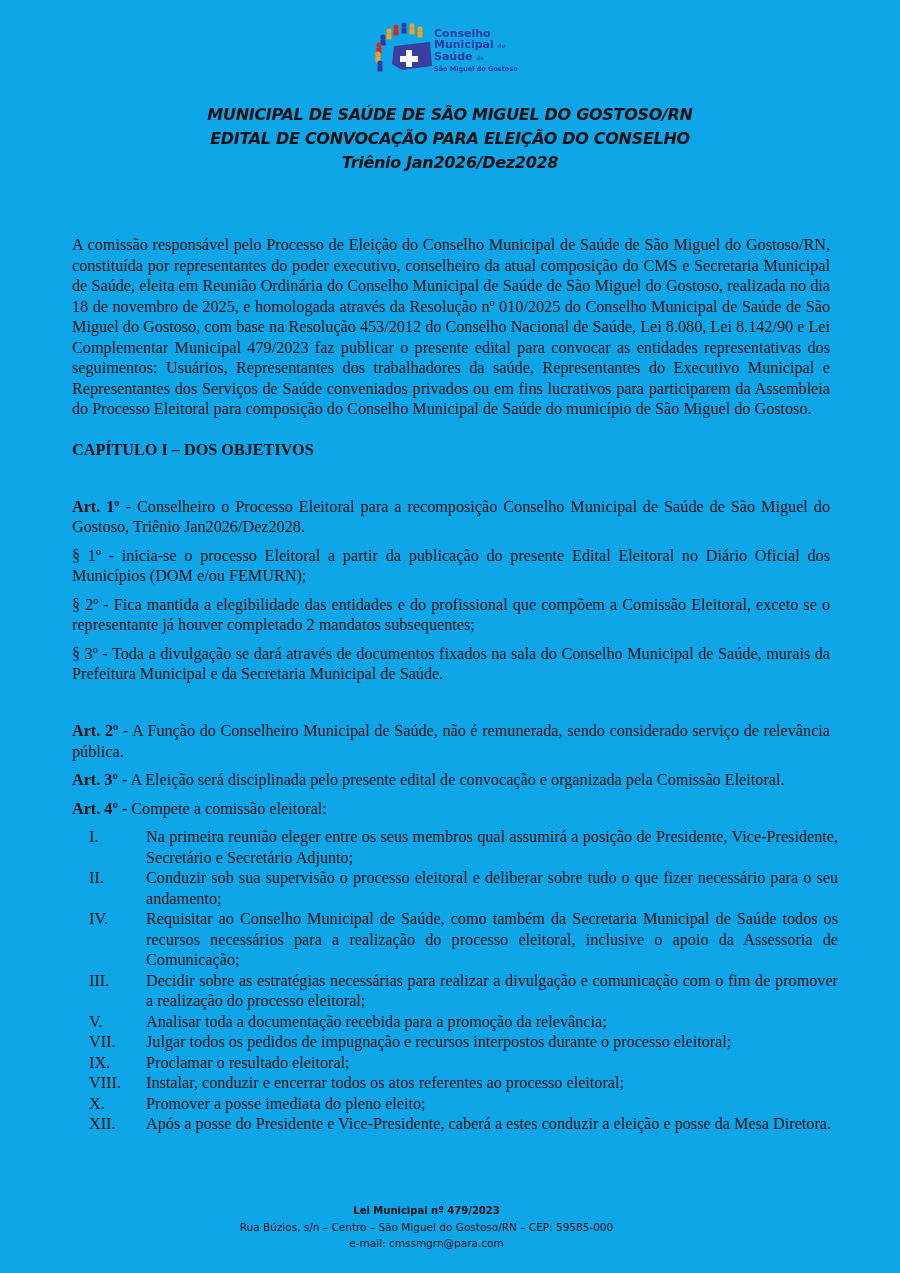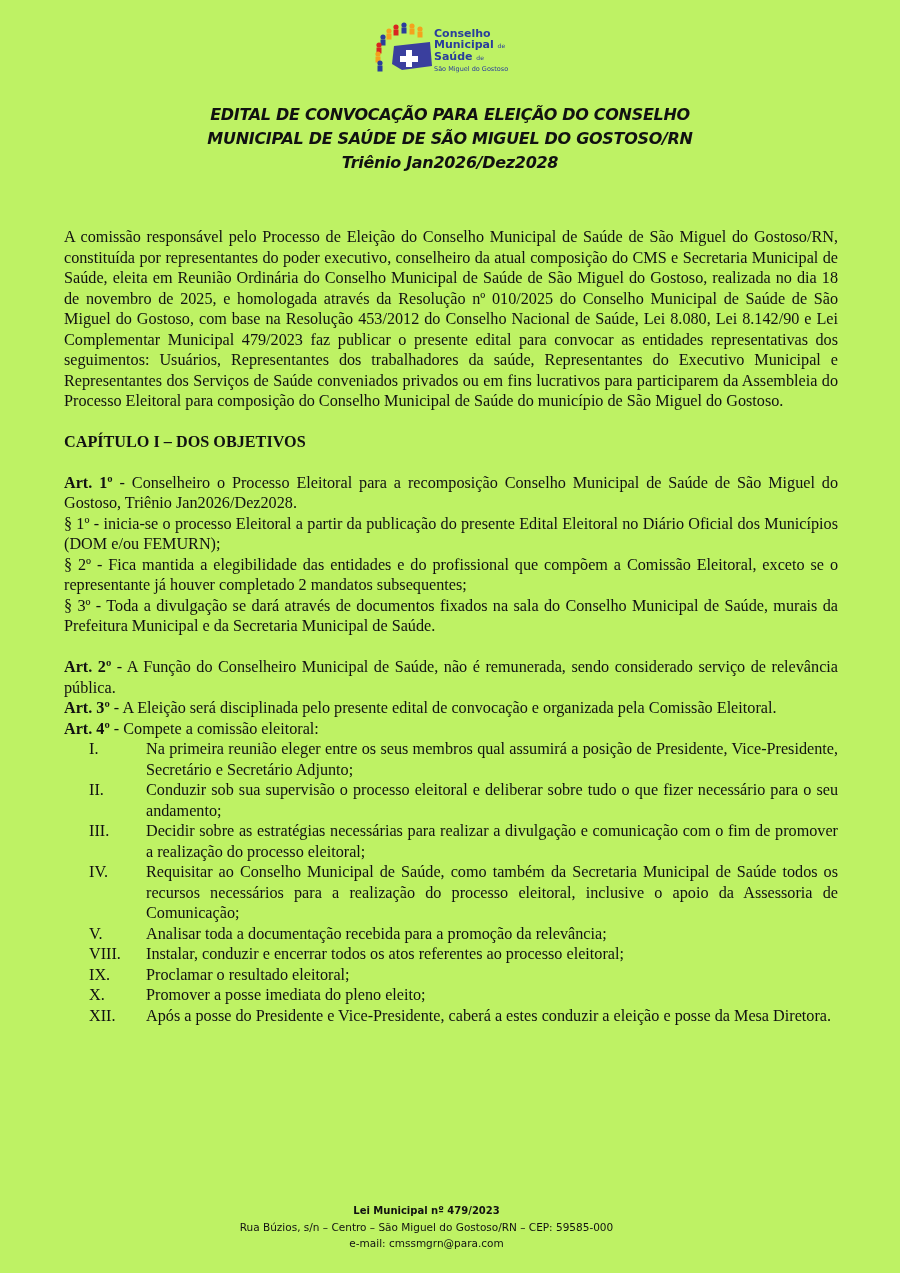--- a/index.html
+++ b/index.html
@@ -1,36 +1,36 @@
 <!DOCTYPE html>
 <html><head>
 <meta charset="utf-8">
 <style>
   html, body { margin: 0; padding: 0; background: #ffffff; }
   body { width: 900px; height: 1273px; position: relative; overflow: hidden; color: #111; }
-  .page { position: absolute; left: 0; top: 0; width: 900px; height: 1273px; background: #bef264; }
+  .page { position: absolute; left: 0; top: 0; width: 900px; height: 1273px; background: #0ea5e9; }
 
   
   .logo { position: absolute; left: 372px; top: 20px; width: 160px; height: 62px; }
   .logo svg { position: absolute; left: 0; top: 0; }
   .logo-text { position: absolute; left: 62px; top: 8px; font-family: "DejaVu Sans", sans-serif; font-weight: bold; color: #2a3d9c; line-height: 11px; }
   .logo-text .l { font-size: 11px; display: block; }
   .logo-text .l small { font-size: 6px; font-weight: normal; }
-  .logo-text .sub { font-size: 6.5px; font-weight: normal; display: block; margin-top: 1px; color: #2a3d9c; }
+  .logo-text .sub { font-size: 6.5px; font-weight: bold; display: block; margin-top: 1px; color: #2a3d9c; }
 
   
   .title { position: absolute; left: 0; top: 103px; width: 900px; text-align: center;
            font-family: "DejaVu Sans", sans-serif; font-weight: bold; font-style: italic;
            font-size: 16px; line-height: 24px; letter-spacing: -0.3px; color: #111; }
   .title div { display: block; }
 
   
   .body { position: absolute; left: 64px; top: 227px; width: 774px;
           font-family: "Liberation Serif", serif; font-size: 16.2px; line-height: 20.5px; color: #111; }
-  .body p { margin: 0; text-align: justify; font-family: Liberation Serif, serif; }
+  .body p { margin: 8px; text-align: justify; font-family: Liberation Serif, serif; }
   .body .intro { text-align: justify; }
   .body .chapter { font-weight: bold; margin-top: 20px; }
   .body .gap { height: 20.5px; }
   .body b { font-weight: bold; }
   .list { margin: 0; padding: 0; list-style: none; }
   .list li { position: relative; padding-left: 82px; text-align: justify; }
   .list li .num { position: absolute; left: 25px; top: 0; }
 
   
   .footer { position: absolute; left: 0; top: 1203px; width: 853px; text-align: center;
@@ -75,22 +75,22 @@
     </svg>
     <div class="logo-text">
       <span class="l"><span>Conselho</span></span>
       <span class="l"><span>Municipal</span> <small>de</small></span>
       <span class="l"><span>Saúde</span> <small>de</small></span>
       <span class="sub">São Miguel do Gostoso</span>
     </div>
   </div>
 
   <div class="title">
+    <div>MUNICIPAL DE SAÚDE DE SÃO MIGUEL DO GOSTOSO/RN</div>
     <div>EDITAL DE CONVOCAÇÃO PARA ELEIÇÃO DO CONSELHO</div>
-    <div>MUNICIPAL DE SAÚDE DE SÃO MIGUEL DO GOSTOSO/RN</div>
     <div>Triênio Jan2026/Dez2028</div>
   </div>
 
   <div class="body">
     <p class="intro">A comissão responsável pelo Processo de Eleição do Conselho Municipal de Saúde de São Miguel do Gostoso/RN, constituída por representantes do poder executivo, conselheiro da atual composição do CMS e Secretaria Municipal de Saúde, eleita em Reunião Ordinária do Conselho Municipal de Saúde de São Miguel do Gostoso, realizada no dia 18 de novembro de 2025, e homologada através da Resolução nº 010/2025 do Conselho Municipal de Saúde de São Miguel do Gostoso, com base na Resolução 453/2012 do Conselho Nacional de Saúde, Lei 8.080, Lei 8.142/90 e Lei Complementar Municipal 479/2023 faz publicar o presente edital para convocar as entidades representativas dos seguimentos: Usuários, Representantes dos trabalhadores da saúde, Representantes do Executivo Municipal e Representantes dos Serviços de Saúde conveniados privados ou em fins lucrativos para participarem da Assembleia do Processo Eleitoral para composição do Conselho Municipal de Saúde do município de São Miguel do Gostoso.</p>
 
     <p class="chapter">CAPÍTULO I – DOS OBJETIVOS</p>
     <div class="gap"></div>
 
     <p><b>Art. 1º</b><span> - Conselheiro o Processo Eleitoral para a recomposição Conselho Municipal de Saúde de São Miguel do Gostoso, Triênio Jan2026/Dez2028.</span></p>
@@ -99,25 +99,26 @@
     <p>§ 3º - Toda a divulgação se dará através de documentos fixados na sala do Conselho Municipal de Saúde, murais da Prefeitura Municipal e da Secretaria Municipal de Saúde.</p>
     <div class="gap"></div>
 
     <p><b>Art. 2º</b><span> - A Função do Conselheiro Municipal de Saúde, não é remunerada, sendo considerado serviço de relevância pública.</span></p>
     <p><b>Art. 3º</b><span> - A Eleição será disciplinada pelo presente edital de convocação e organizada pela Comissão Eleitoral.</span></p>
     <p><b>Art. 4º</b><span> - Compete a comissão eleitoral:</span></p>
 
     <ul class="list">
       <li><span class="num">I.</span><span>Na primeira reunião eleger entre os seus membros qual assumirá a posição de Presidente, Vice-Presidente, Secretário e Secretário Adjunto;</span></li>
       <li><span class="num">II.</span><span>Conduzir sob sua supervisão o processo eleitoral e deliberar sobre tudo o que fizer necessário para o seu andamento;</span></li>
+      <li><span class="num">IV.</span><span>Requisitar ao Conselho Municipal de Saúde, como também da Secretaria Municipal de Saúde todos os recursos necessários para a realização do processo eleitoral, inclusive o apoio da Assessoria de Comunicação;</span></li>
       <li><span class="num">III.</span><span>Decidir sobre as estratégias necessárias para realizar a divulgação e comunicação com o fim de promover a realização do processo eleitoral;</span></li>
-      <li><span class="num">IV.</span><span>Requisitar ao Conselho Municipal de Saúde, como também da Secretaria Municipal de Saúde todos os recursos necessários para a realização do processo eleitoral, inclusive o apoio da Assessoria de Comunicação;</span></li>
       <li><span class="num">V.</span><span>Analisar toda a documentação recebida para a promoção da relevância;</span></li>
+      <li><span class="num">VII.</span><span>Julgar todos os pedidos de impugnação e recursos interpostos durante o processo eleitoral;</span></li>
+      <li><span class="num">IX.</span><span>Proclamar o resultado eleitoral;</span></li>
       <li><span class="num">VIII.</span><span>Instalar, conduzir e encerrar todos os atos referentes ao processo eleitoral;</span></li>
-      <li><span class="num">IX.</span><span>Proclamar o resultado eleitoral;</span></li>
       <li><span class="num">X.</span><span>Promover a posse imediata do pleno eleito;</span></li>
       <li><span class="num">XII.</span><span>Após a posse do Presidente e Vice-Presidente, caberá a estes conduzir a eleição e posse da Mesa Diretora.</span></li>
     </ul>
   </div>
 
   <div class="footer">
     <div class="law">Lei Municipal nº 479/2023</div>
     <div>Rua Búzios, s/n – Centro – São Miguel do Gostoso/RN – CEP: 59585-000</div>
     <div>e-mail: cmssmgrn@para.com</div>
   </div>

